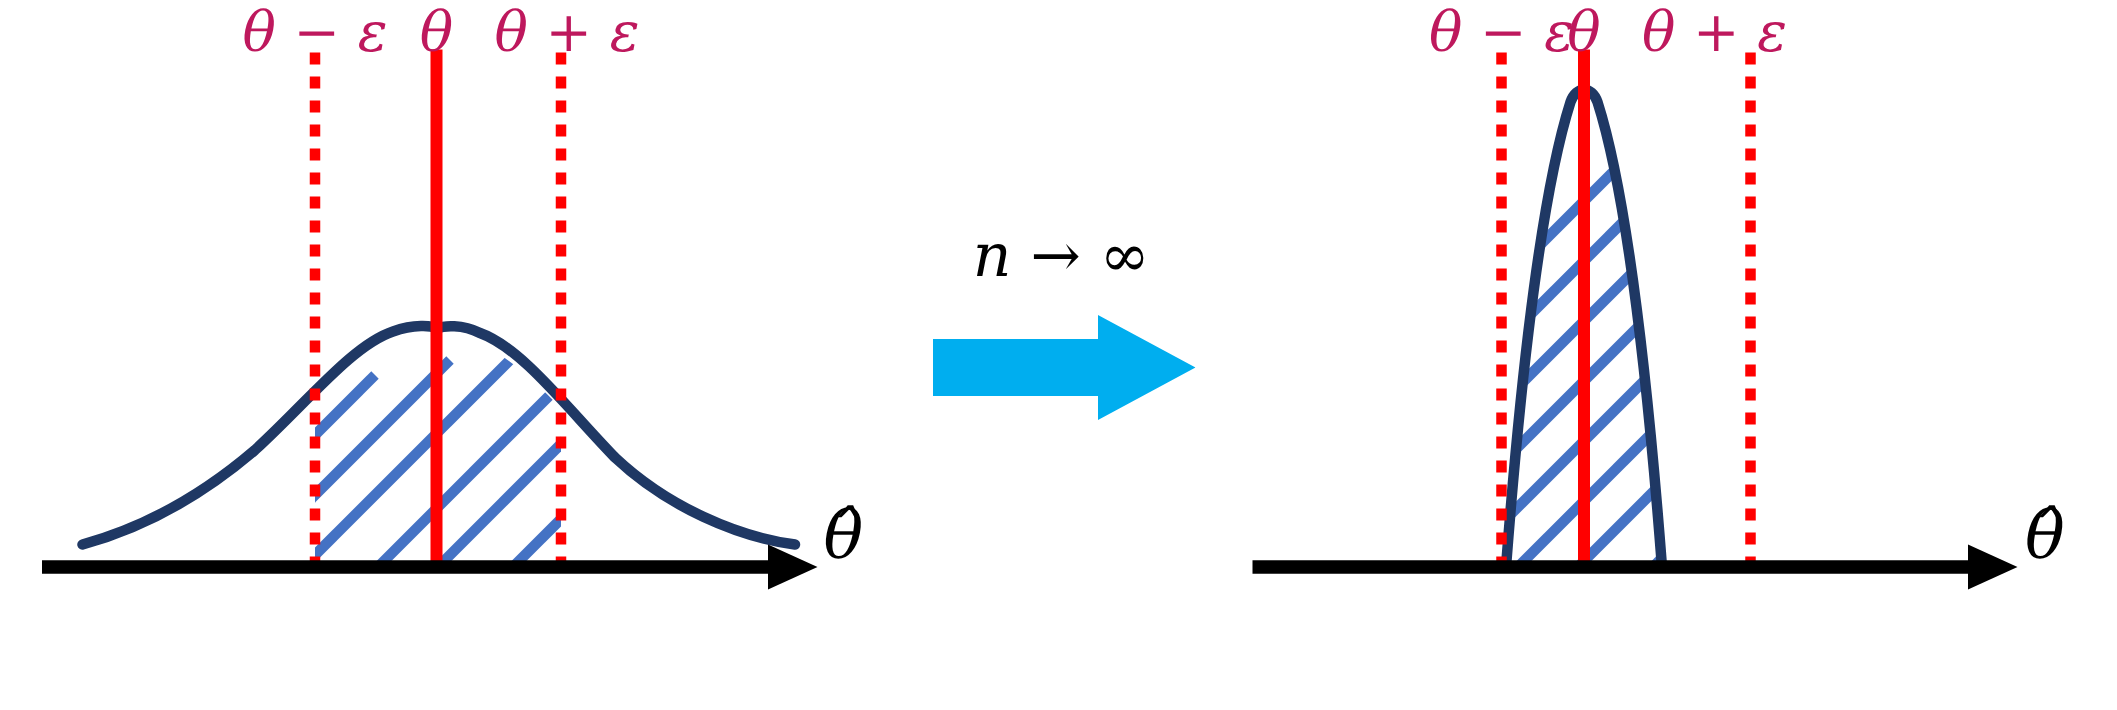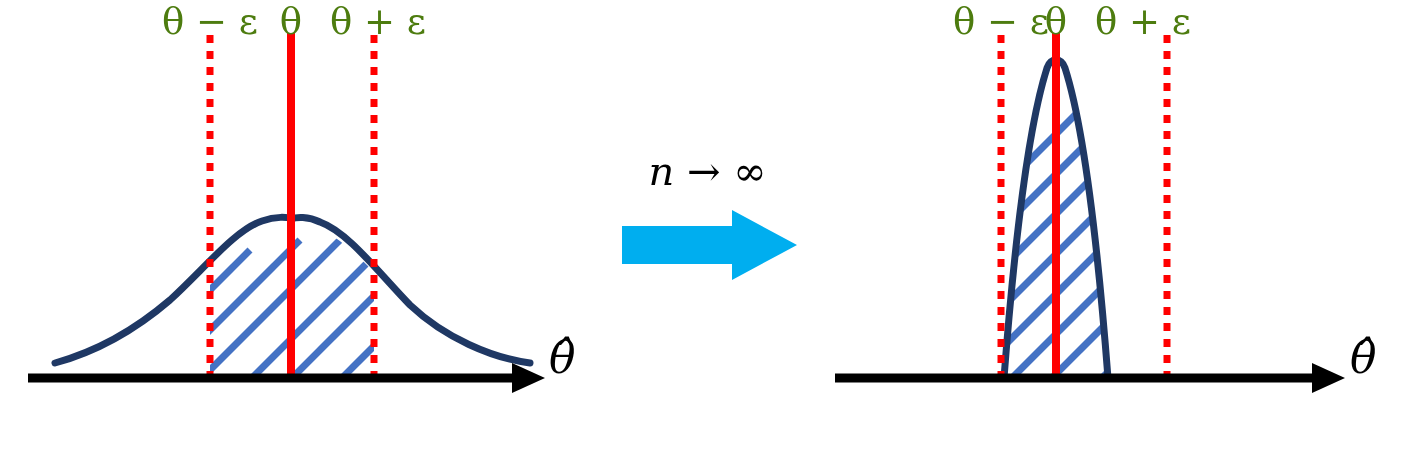--- a/index.html
+++ b/index.html
@@ -30,22 +30,23 @@
     position: absolute;
     left: 0;
     top: 0;
     display: block;
   }
   .tick-label {
     position: absolute;
     top: 0;
     transform: translateX(-50%);
     font-family: "DejaVu Serif", "Liberation Serif", serif;
+    font-style: italic;
     font-size: 37px;
-    color: #4d7c0f;
+    color: #be185d;
     white-space: nowrap;
   }
   .axis-var {
     position: absolute;
     font-family: "DejaVu Serif", "Liberation Serif", serif;
     font-style: italic;
     font-size: 44px;
     color: #000000;
     line-height: 1;
     white-space: nowrap;

